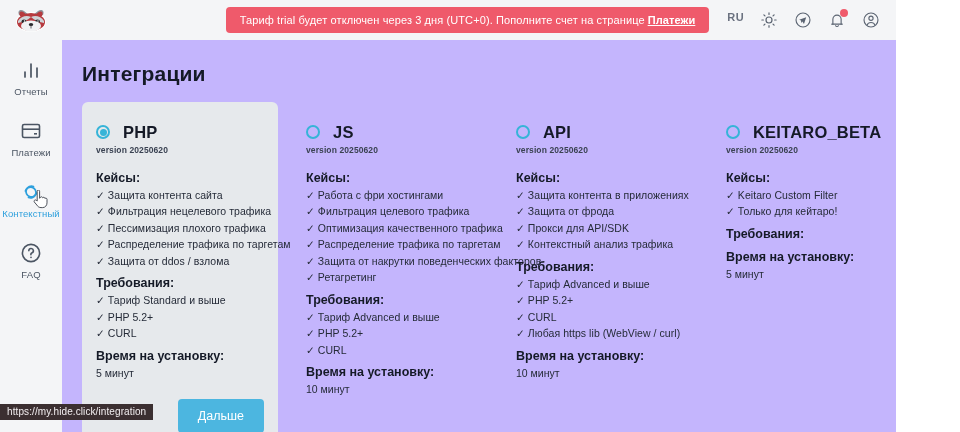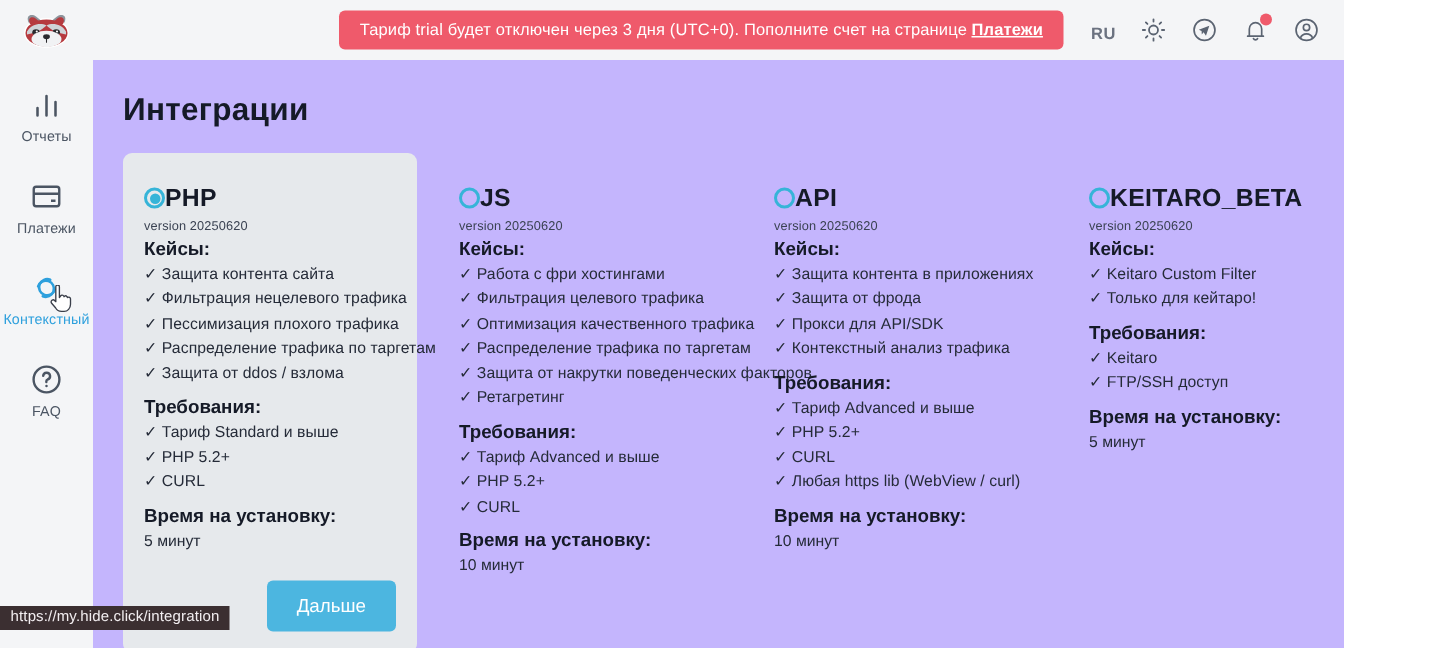--- a/index.html
+++ b/index.html
@@ -36,21 +36,21 @@
     font-size: 11px;
     letter-spacing: .1px;
     white-space: nowrap;
     margin-right: 18px;
   }
   .trial-banner a {
     color: #ffffff; font-weight: bold; text-decoration: underline;
     margin-left: 3px;
   }
   .topbar-right {
-    display: flex; align-items: flex-end; gap: 16px;
+    display: flex; align-items: flex-start; gap: 16px;
     padding-right: 16px;
   }
   .lang { font-size: 11px; font-weight: bold; color: #6b7280; letter-spacing: .4px; }
   .ticon { width: 18px; height: 18px; display:block; color:#5b6472; position: relative; }
   .ticon svg { display:block; width:18px; height:18px; }
   .bell-dot {
     position: absolute; right: -2px; top: -2px;
     width: 8px; height: 8px; border-radius: 50%;
     background: #ef5a6b;
   }
@@ -108,41 +108,41 @@
     padding: 22px 14px 14px 14px;
     border-radius: 6px;
     background: transparent;
     position: relative;
     display: flex; flex-direction: column;
   }
   .card.selected { background: #e6e9ec; }
   .card.wide { width: 240px; }
 
   .card-head {
-    display: flex; align-items: center; gap: 0;
+    display: flex; align-items: center; gap: 13px;
     margin-bottom: 4px;
   }
   .radio {
     width: 14px; height: 14px; border-radius: 50%;
     border: 2px solid #36b4d8;
     background: transparent;
     flex: 0 0 auto;
     display: flex; align-items: center; justify-content: center;
   }
   .radio.on::after {
     content: ""; width: 7px; height: 7px; border-radius: 50%;
     background: #36b4d8;
   }
   .card-title {
     font-size: 16.5px; font-weight: bold; color: #151a27;
     letter-spacing: .2px; line-height: 1;
   }
   .version {
     font-size: 8.5px; color: #3a4252;
-    margin-bottom: 4px; letter-spacing: .1px;
+    margin-bottom: 16px; letter-spacing: .1px; font-weight: bold;
   }
   .sec-title {
     font-size: 12.5px; font-weight: bold; color: #151a27;
     margin-top: 7px; margin-bottom: 2px;
   }
   .sec-title.first { margin-top: 0; }
   ul.feats { list-style: none; }
   ul.feats li {
     font-size: 10.5px;
     color: #252b38;
@@ -377,24 +377,20 @@
               <span class="radio"></span>
               <span class="card-title">KEITARO_BETA</span>
             </div>
             <div class="version">version 20250620</div>
             <div class="sec-title first">Кейсы:</div>
             <ul class="feats">
               <li><span class="tick">✓</span><span>Keitaro Custom Filter</span></li>
               <li><span class="tick">✓</span><span>Только для кейтаро!</span></li>
             </ul>
             <div class="sec-title">Требования:</div>
-            <ul class="feats">
-              <li><span class="tick">✓</span><span>Keitaro</span></li>
-              <li><span class="tick">✓</span><span>FTP/SSH доступ</span></li>
-            </ul>
             <div class="sec-title">Время на установку:</div>
             <div class="plain">5 минут</div>
           </div>
         </div>
     </main>
 
   </div>
 
   <div class="statusbar">https://my.hide.click/integration</div>
 </div>

